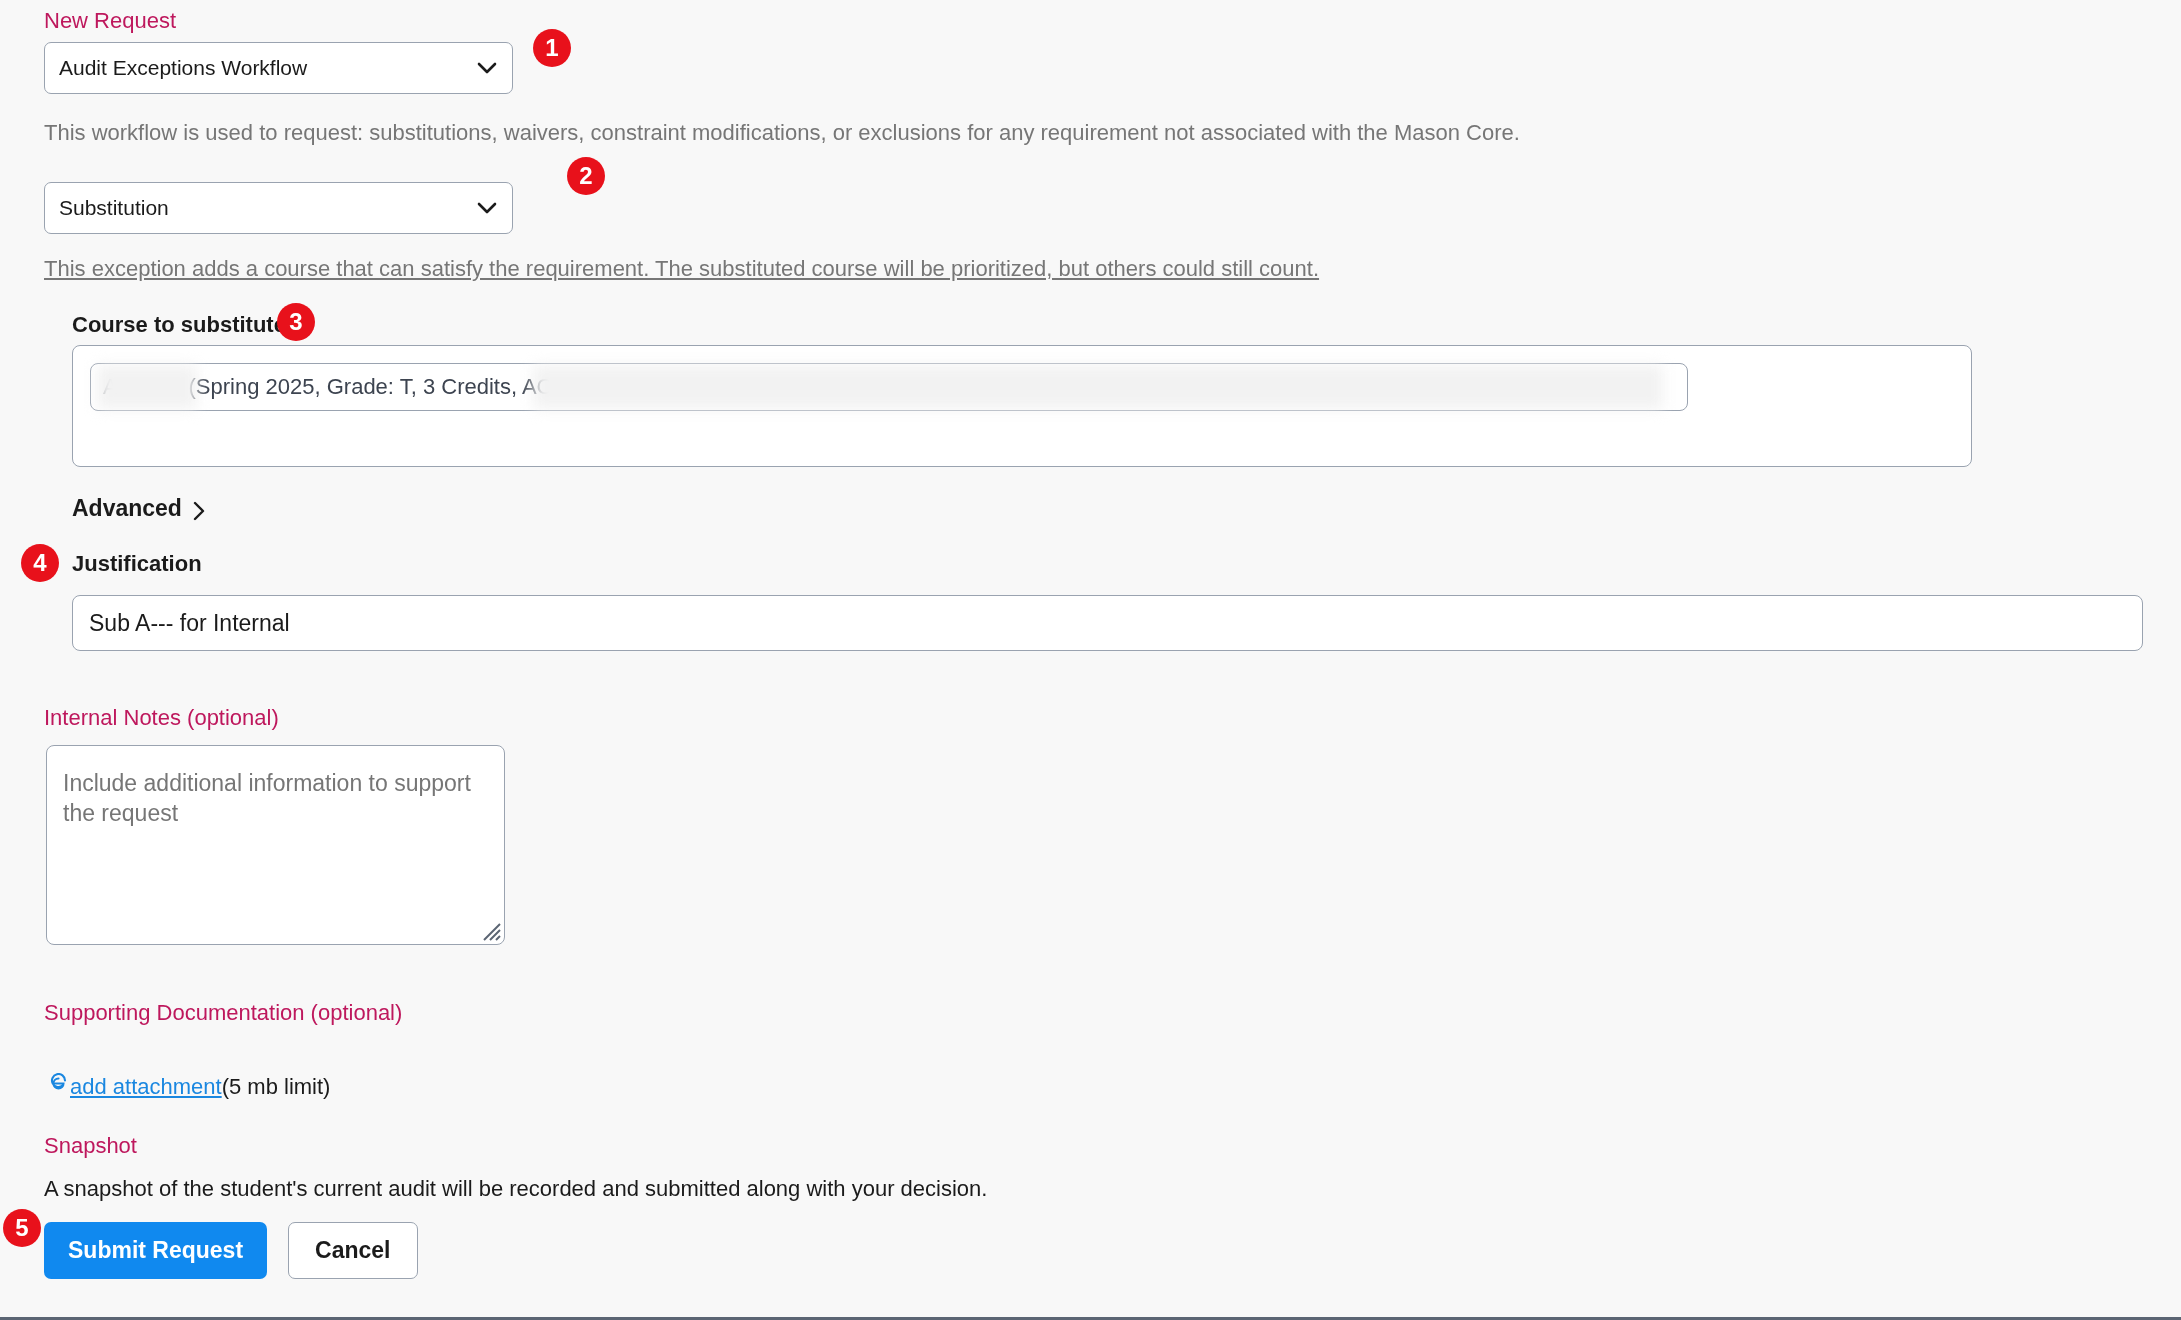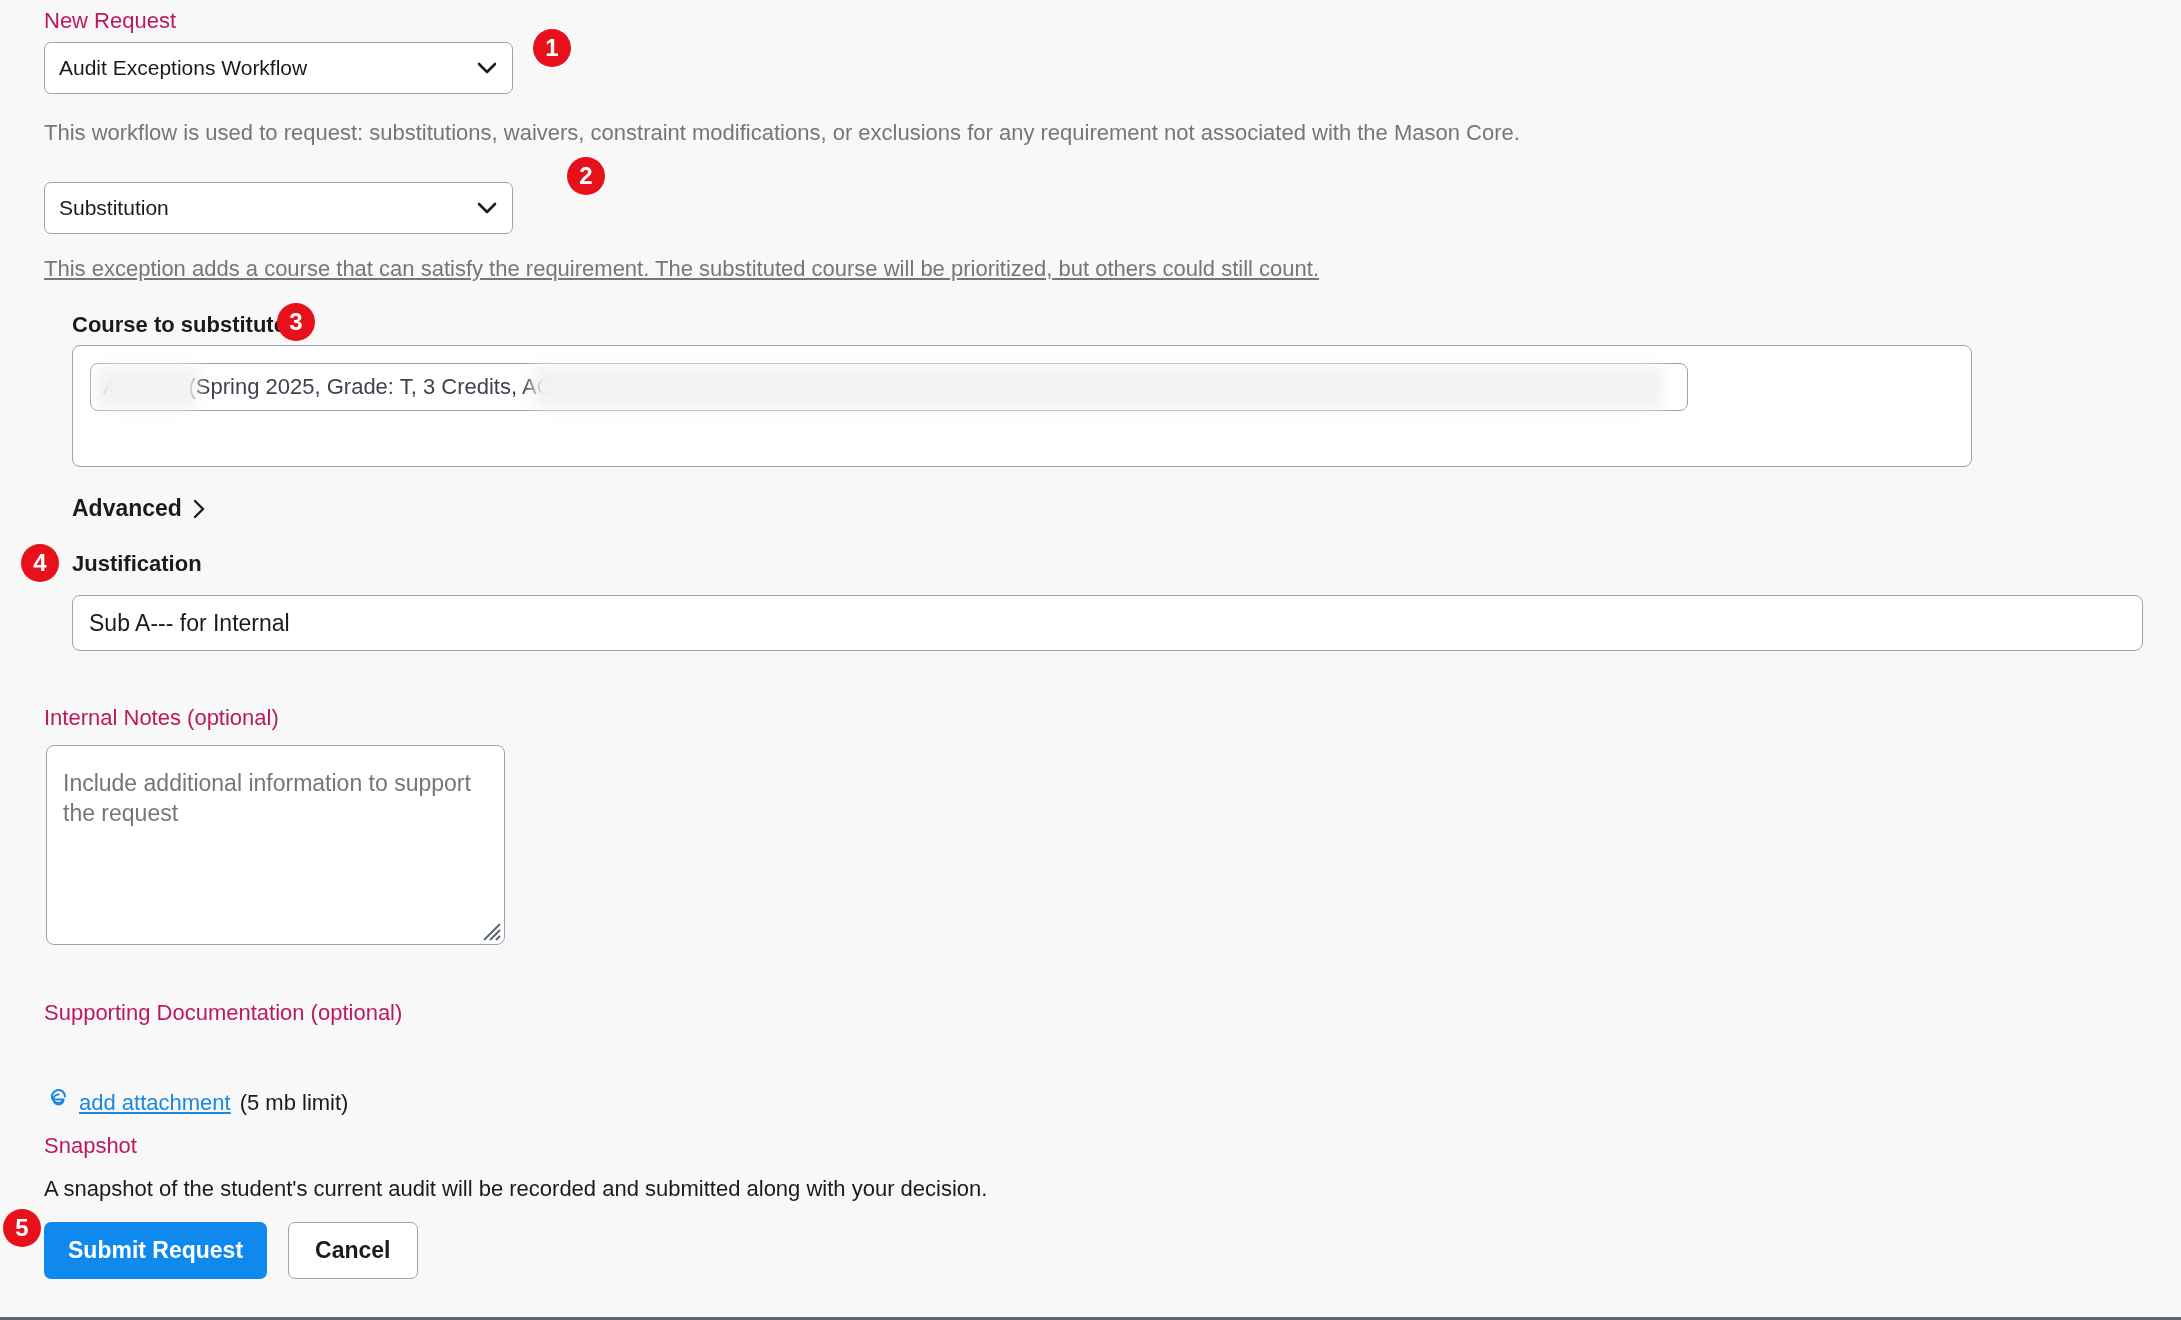--- a/index.html
+++ b/index.html
@@ -128,21 +128,21 @@
   }
   .redact-a { left: 24px;  top: 19px; width: 100px;  height: 44px; }
   .redact-b { left: 460px; top: 19px; width: 1130px; height: 44px; }
 
   
   .advanced {
     position: absolute;
     left: 72px;
     top: 495px;
     display: flex;
-    align-items: center;
+    align-items: flex-end;
     gap: 10px;
     cursor: pointer;
   }
   .advanced-label {
     font-size: 23px;
     font-weight: 700;
     color: #1b1b1b;
   }
   .advanced-arrow svg { display: block; }
 
@@ -181,23 +181,22 @@
     pointer-events: none;
   }
 
   
   .attach-row {
     position: absolute;
     left: 46px;
     top: 1070px;
     display: flex;
     align-items: baseline;
-    gap: 9px;
-    font-size: 22px;
-    margin-top: 16px;
+    gap: 0;
+    font-size: 22px;
   }
   .attach-icon {
     position: relative;
     top: 3px;
     width: 24px; height: 24px;
     color: #1a87e0;
   }
   .attach-icon svg { display: block; }
   .attach-link {
     color: #1a87e0;

